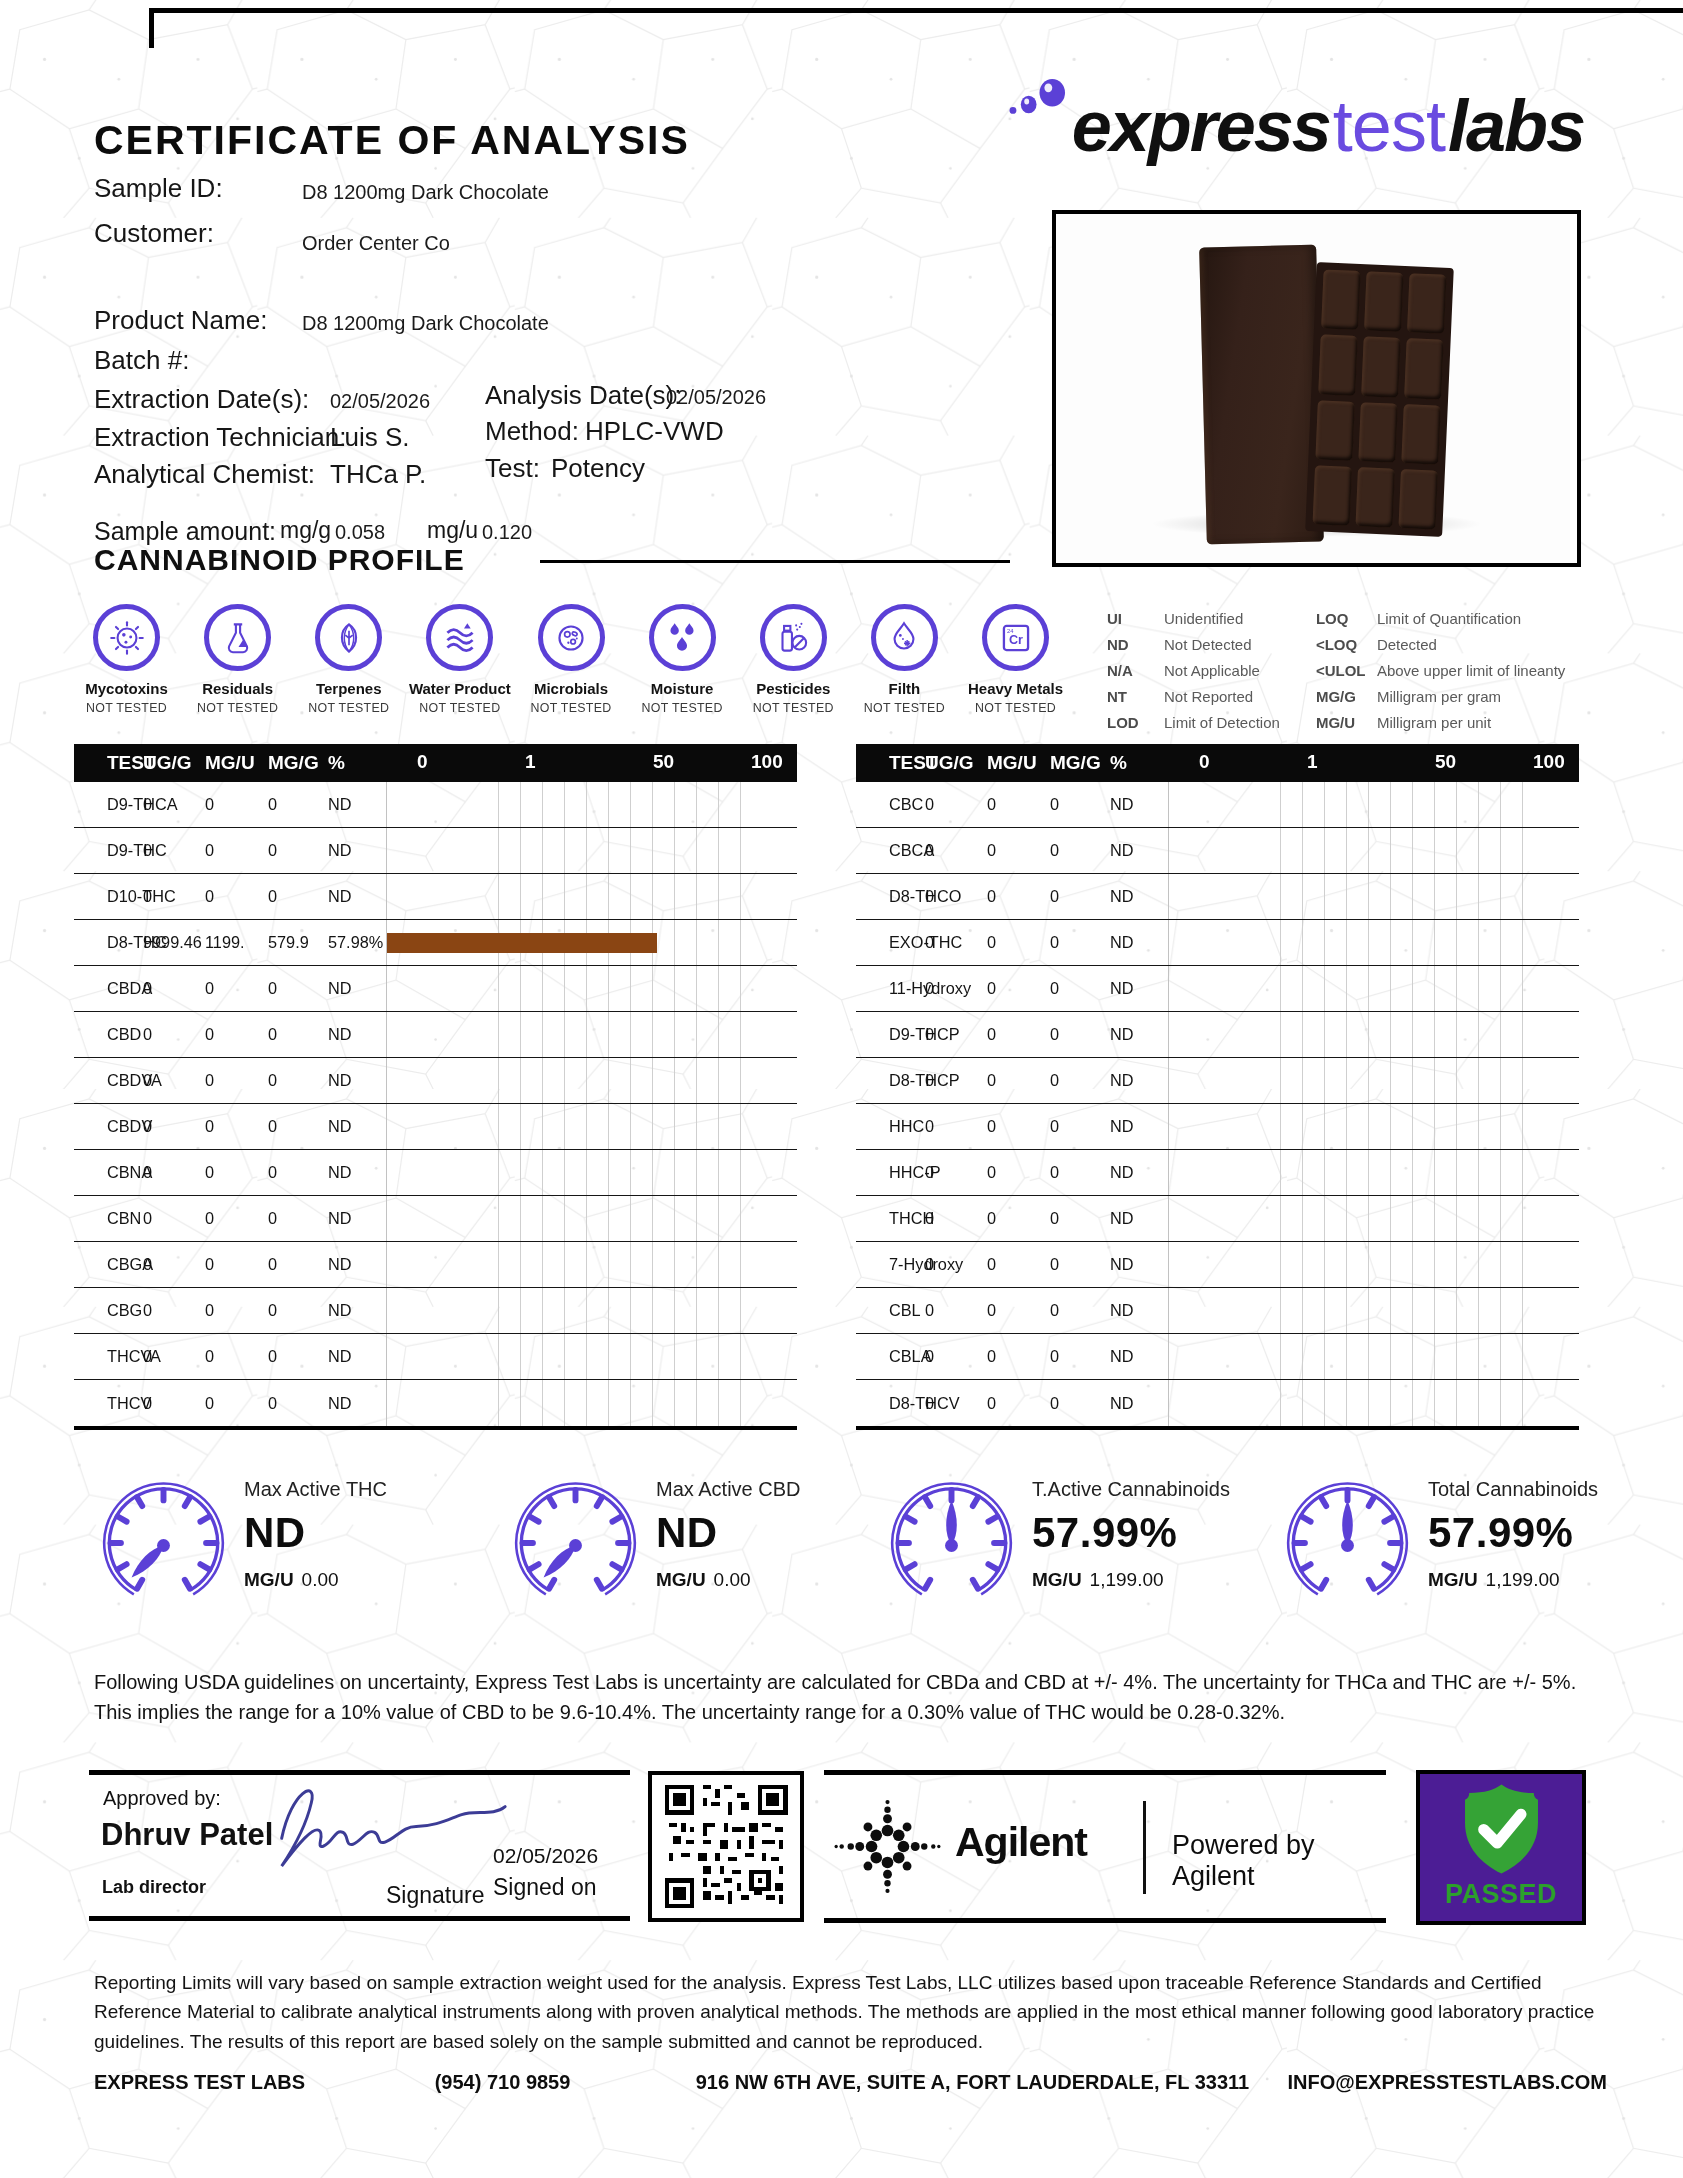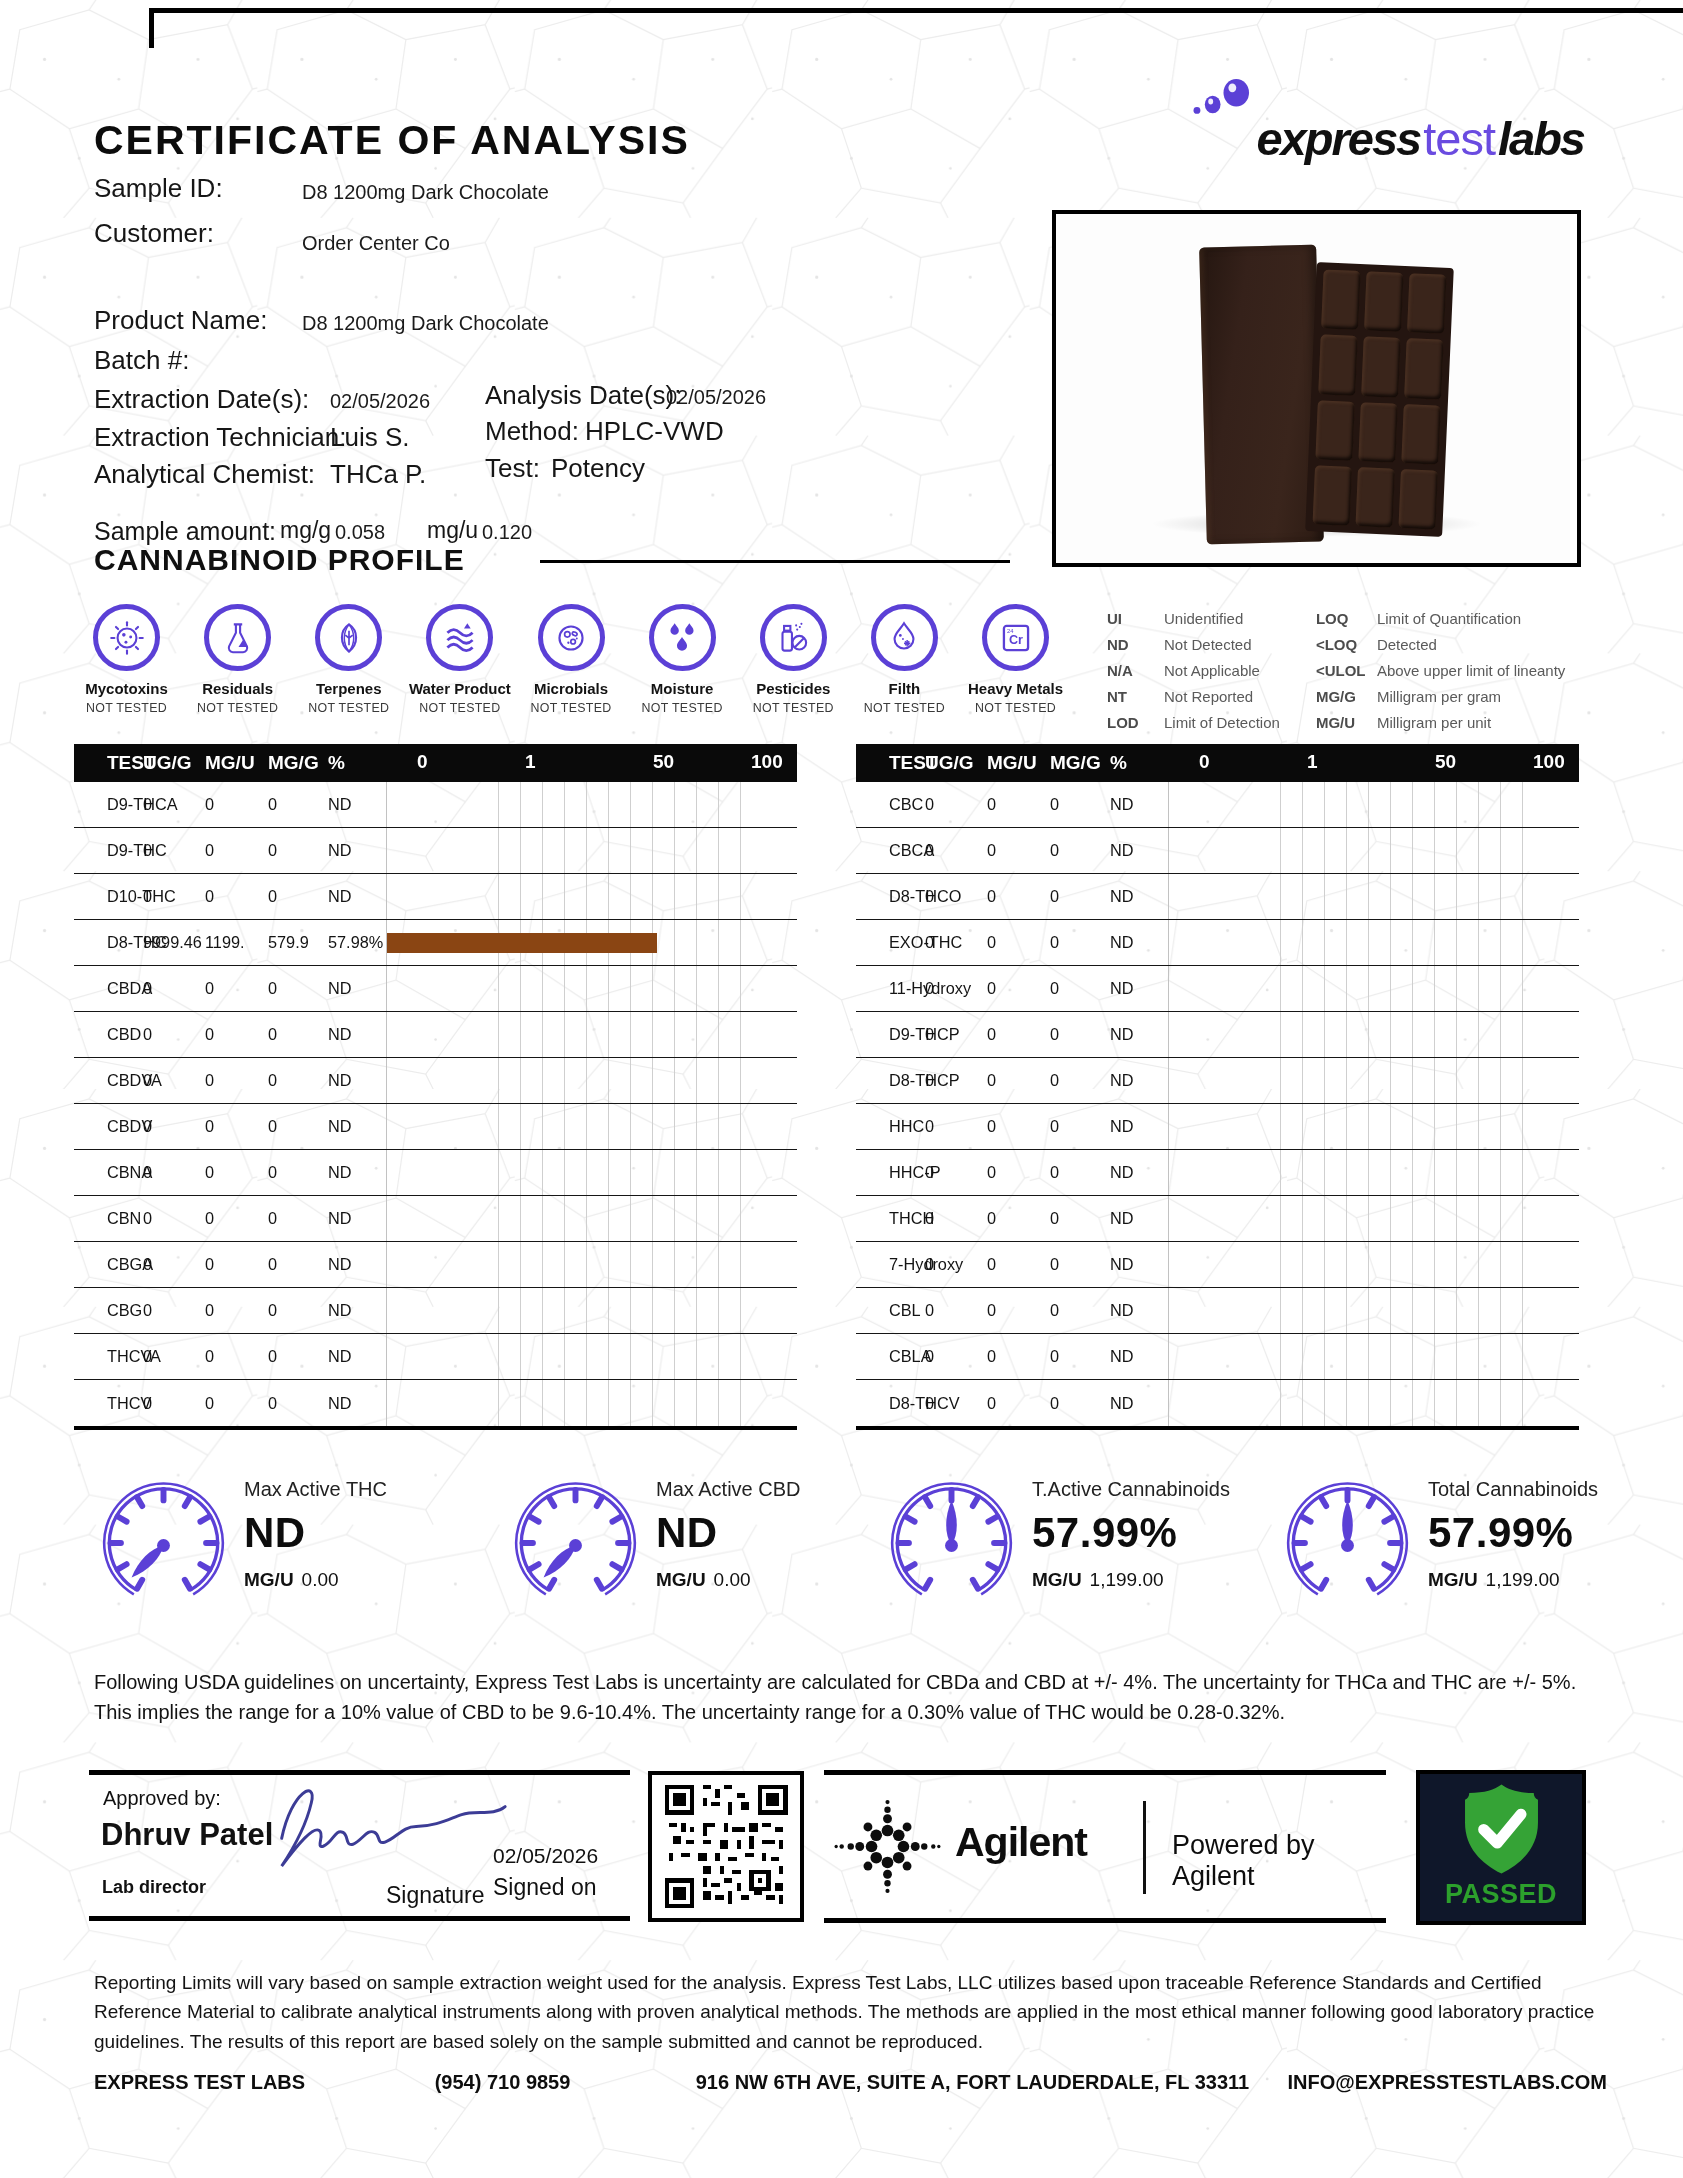--- a/index.html
+++ b/index.html
@@ -8,21 +8,21 @@
   .bg { position:absolute; inset:0; z-index:0; }
 
   
   .top-line { position:absolute; left:149px; right:0; top:8px; height:5px; background:#000; z-index:2;}
   .top-stub { position:absolute; left:149px; top:8px; width:5px; height:40px; background:#000; z-index:2;}
 
   
   .title { position:absolute; left:94px; top:117px; font-size:41px; font-weight:700; letter-spacing:2px; color:#0c0c0c; z-index:2;}
   .logo { position:absolute; top:77px; right:99px; display:flex; align-items:flex-end; z-index:2;}
   .logo .bubbles { width:63px; height:57px; margin-right:2px; margin-bottom:28px;}
-  .logo .w { font-size:47px; line-height:1; }
+  .logo .w { font-size:72px; line-height:1; }
   .logo .w1, .logo .w3 { font-weight:700; font-style:italic; color:#101010; letter-spacing:-2px;}
   .logo .w2 { font-weight:400; color:#6a4be0; letter-spacing:-1px; padding:0 3px;}
 
   
   .info-line { position:absolute; z-index:2; white-space:nowrap;}
   .lbl { font-size:26px; color:#161616; }
   .val { font-size:20px; color:#1b1b1b; }
   .val-lg { font-size:26px; color:#161616; }
 
   
@@ -95,21 +95,21 @@
   .sig-lbl { position:absolute; left:297px; top:107px; font-size:23px; }
   .sg-date { position:absolute; left:404px; top:69px; font-size:21px; }
   .sg-on { position:absolute; left:404px; top:99px; font-size:23px; }
   .qr-box { position:absolute; left:648px; top:1771px; width:156px; height:151px; border:4px solid #000; background:#fff; padding:10px; z-index:2;}
   .qr-box svg { width:100%; height:100%; }
   .agilent-box { position:absolute; left:824px; top:1770px; width:562px; height:153px; border-top:5px solid #000; border-bottom:5px solid #000; z-index:2;}
   .ag-star { position:absolute; left:8px; top:16px; width:111px; height:111px; }
   .ag-name { position:absolute; left:131px; top:44px; font-size:41px; font-weight:700; letter-spacing:-1px; color:#0d0d0d;}
   .ag-div { position:absolute; left:319px; top:26px; width:3px; height:93px; background:#111;}
   .ag-pow { position:absolute; left:348px; top:55px; font-size:27px; color:#0d0d0d;}
-  .passed-box { position:absolute; left:1416px; top:1770px; width:170px; height:155px; border:4px solid #000; background:#0f172a; z-index:2; text-align:center;}
+  .passed-box { position:absolute; left:1416px; top:1770px; width:170px; height:155px; border:4px solid #000; background:#4c1d95; z-index:2; text-align:center;}
   .passed-box svg { width:91px; height:95px; margin-top:8px;}
   .passed-lbl { font-size:27px; font-weight:700; color:#2ca02c; letter-spacing:0.5px; margin-top:-2px;}
 
   
   .footer { position:absolute; left:94px; top:2071px; width:1513px; display:flex; z-index:2; font-weight:700; font-size:20px; color:#0e0e0e;}
   .footer .fc { white-space:nowrap; }
   .f-co { width:342px; } .f-ph { width:262px; } .f-ad { width:594px; } .f-em { flex:1; text-align:right;}
 </style>
 </head>
 <body>

